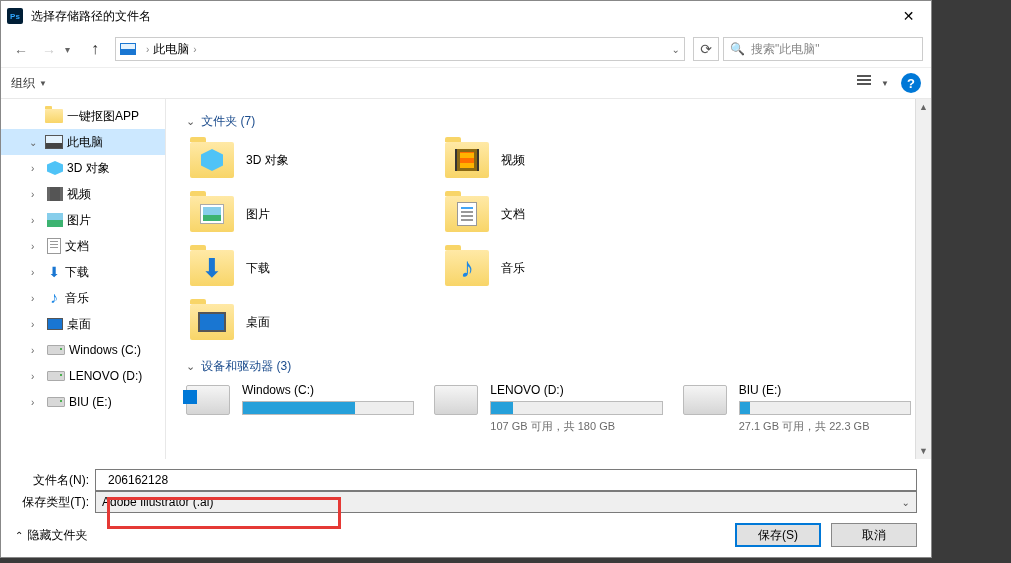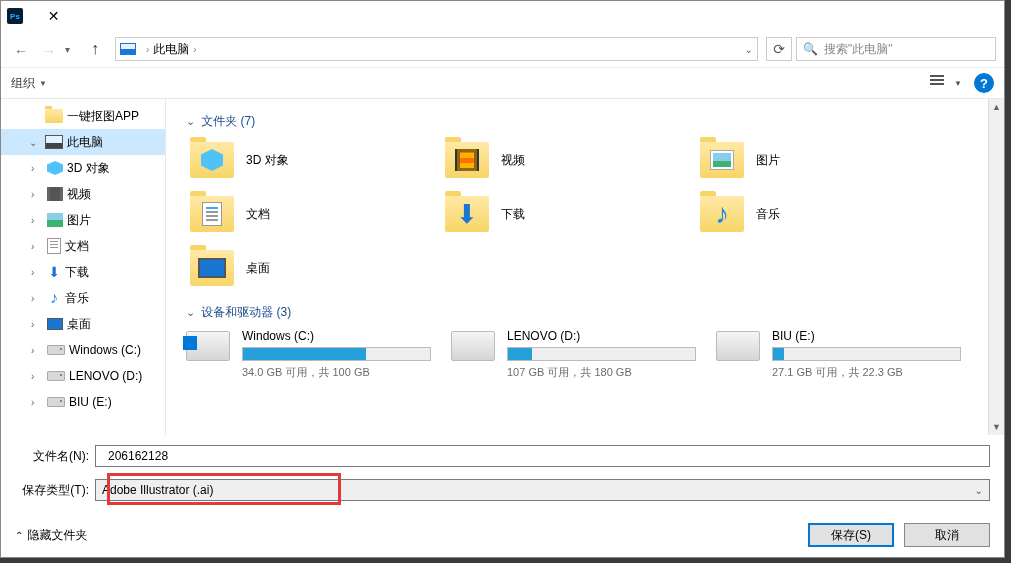--- a/index.html
+++ b/index.html
@@ -1,17 +1,17 @@
 <!DOCTYPE html>
 <html><head>
 <meta charset="utf-8">
 <style>
 * { margin: 0; padding: 0; box-sizing: border-box; font-family: "Microsoft YaHei", "Segoe UI", sans-serif; }
 body { background: #3a3a3a; width: 1011px; height: 563px; overflow: hidden; }
-.dialog { background: #fff; width: 1005px; height: 558px; position: relative; display: flex; flex-direction: column; border: 1px solid #888; }
+.dialog { background: #fff; width: 932px; height: 558px; position: relative; display: flex; flex-direction: column; border: 1px solid #888; }
 .titlebar { height: 30px; display: flex; align-items: center; background: #fff; padding: 0 0 0 6px; }
 .ps-icon { width: 16px; height: 16px; background: #001e36; color: #31a8ff; font-size: 8px; font-weight: bold; display: flex; align-items: center; justify-content: center; border-radius: 2px; margin-right: 8px; }
 .title-text { font-size: 12px; color: #000; flex: 1; }
 .close-btn { width: 45px; height: 30px; display: flex; align-items: center; justify-content: center; font-size: 14px; cursor: pointer; font-family: Arial; }
 .navbar { height: 36px; display: flex; align-items: center; padding: 4px 8px; gap: 4px; }
 .nav-arrow { width: 24px; height: 24px; display: flex; align-items: center; justify-content: center; color: #666; font-size: 14px; cursor: pointer; }
 .nav-arrow.disabled { color: #ccc; }
 .dropdown-arrow { width: 14px; color: #666; font-size: 10px; }
 .up-arrow { width: 24px; height: 24px; display: flex; align-items: center; justify-content: center; color: #333; cursor: pointer; }
 .address-bar { flex: 1; height: 24px; border: 1px solid #ccc; display: flex; align-items: center; padding: 0 4px; margin: 0 4px; }
@@ -71,40 +71,41 @@
 .drive-item { width: 245px; cursor: pointer; }
 .drive-top { display: flex; align-items: flex-start; gap: 12px; }
 .big-drive { width: 44px; height: 30px; background: linear-gradient(#f5f5f5,#d5d5d5); border: 1px solid #bbb; border-radius: 2px; position: relative; flex-shrink: 0; margin-top: 2px; }
 .big-drive.win::before { content:""; position:absolute; left:-4px; top:4px; width:14px; height:14px; background:#0078d7; }
 .drive-info { flex: 1; }
 .drive-name { font-size: 12px; color: #000; margin-bottom: 4px; }
 .drive-bar { width: 100%; height: 14px; border: 1px solid #bbb; background: #eee; margin-bottom: 4px; }
 .drive-fill { height: 100%; background: #26a0da; }
 .drive-text { font-size: 11px; color: #6b6b6b; }
 .bottom-area { padding: 10px 14px 10px 14px; position: relative; }
-.form-row { display: flex; align-items: center; margin-bottom: 12px; }
+.form-row { display: flex; align-items: center; margin-bottom: 0; }
 .form-label { width: 80px; text-align: right; font-size: 12px; color: #000; padding-right: 6px; }
 .form-input { flex: 1; height: 22px; border: 1px solid #7a7a7a; font-size: 12px; padding: 0 12px; background: #fff; }
 .form-select { flex: 1; height: 22px; border: 1px solid #7a7a7a; font-size: 12px; padding: 0 6px; background: #efefef; display: flex; align-items: center; justify-content: space-between; cursor: pointer; gap: 10px; }
 .highlight-box { position: absolute; border: 3px solid #e53935; left: 106px; top: 38px; width: 234px; height: 32px; pointer-events: none; }
 .button-row { display: flex; justify-content: space-between; align-items: center; padding: 0 14px 10px 14px; }
 .hide-folders { font-size: 12px; color: #000; display: flex; align-items: center; gap: 4px; cursor: pointer; }
 .btn-group { display: flex; gap: 10px; }
 .dlg-btn { width: 86px; height: 24px; border: 1px solid #888; background: #e1e1e1; font-size: 12px; cursor: pointer; display: flex; align-items: center; justify-content: center; }
 .dlg-btn.primary { border: 1px solid #0078d7; box-shadow: 0 0 0 1px #0078d7 inset; }
 .scrollbar-decoration { position: absolute; right: 0; top: 0; bottom: 0; width: 16px; background: #f0f0f0; border-left: 1px solid #ddd; }
 .sb-arrow { height: 16px; display: flex; align-items: center; justify-content: center; font-size: 9px; color: #666; }
 </style>
 </head>
 <body>
 
 <div class="dialog">
 
   <div class="titlebar">
     <div class="ps-icon">Ps</div>
+    <div class="title-text">选择存储路径的文件名</div>
     <div class="close-btn">✕</div>
   </div>
 
   <div class="navbar">
     <div class="nav-arrow">←</div>
     <div class="nav-arrow disabled">→</div>
     <div class="dropdown-arrow">▾</div>
     <div class="up-arrow">↑</div>
     <div class="address-bar">
       <div class="pc-mini-icon"></div>
@@ -258,21 +259,20 @@
       </div>
       <div class="drive-grid" id="drive-grid">
           <div class="drive-item">
             <div class="drive-top">
               <div class="big-drive win"></div>
               <div class="drive-info">
                 <div class="drive-name">Windows (C:)</div>
                 <div class="drive-bar">
                   <div class="drive-fill" style="width:66%"></div>
                 </div>
-                <div class="drive-text">34.0 GB 可用，共 100 GB</div>
               </div>
             </div>
           </div>
           <div class="drive-item">
             <div class="drive-top">
               <div class="big-drive"></div>
               <div class="drive-info">
                 <div class="drive-name">LENOVO (D:)</div>
                 <div class="drive-bar">
                   <div class="drive-fill" style="width:13%"></div>

